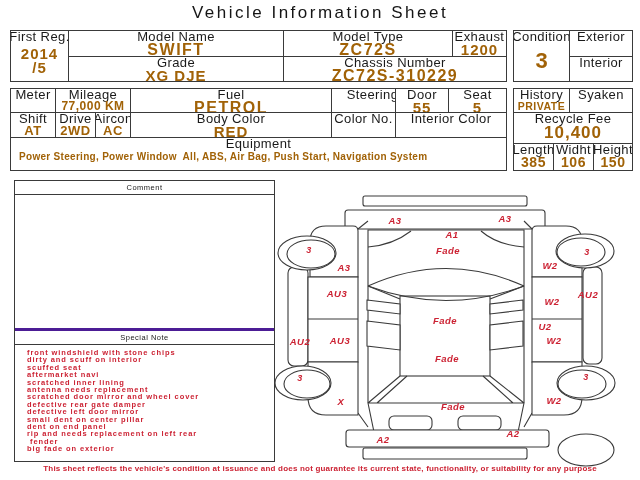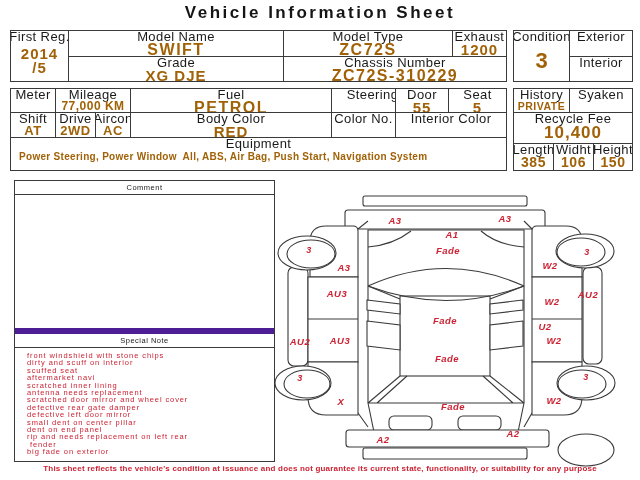--- a/index.html
+++ b/index.html
@@ -1,34 +1,34 @@
 <!DOCTYPE html>
 <html><head>
 <meta charset="utf-8">
 <style>
   html,body{margin:0;padding:0;}
   body{width:640px;height:480px;background:#ffffff;font-family:"Liberation Sans",sans-serif;position:relative;overflow:hidden;}
-  .title{position:absolute;top:3px;left:0;width:100%;text-align:center;font-size:17px;font-weight:700;letter-spacing:2.5px;color:#151515;}
+  .title{position:absolute;top:3px;left:0;width:100%;text-align:center;font-size:17px;font-weight:400;letter-spacing:2.5px;color:#151515;}
   .cell{position:absolute;box-sizing:border-box;border:1px solid #3a3a3a;display:flex;flex-direction:column;align-items:center;overflow:hidden;background:#fff;}
   .lbl{font-size:13px;line-height:9px;padding-top:1px;color:#1a1a1a;letter-spacing:.4px;white-space:nowrap;}
   .val{color:#a16207;font-weight:bold;flex:1;display:flex;align-items:center;justify-content:center;white-space:pre;text-align:center;}
   .fs11{font-size:10.5px;letter-spacing:.5px;}
   .fs12{font-size:12px;letter-spacing:.5px;}
   .fs13{font-size:13px;letter-spacing:.5px;}
   .fs14{font-size:14px;letter-spacing:.5px;}
   .fs15{font-size:15px;letter-spacing:1px;}
   .fs16{font-size:16px;letter-spacing:1.5px;}
   .fs17{font-size:17px;letter-spacing:1px;}
   .fs22{font-size:22px;}
   .eq-val{align-items:flex-start;justify-content:flex-start;width:100%;box-sizing:border-box;padding:3px 0 0 8px;font-size:10px;letter-spacing:.3px;text-align:right;}
   .note-box{position:absolute;left:14px;top:180px;width:261px;height:282px;border:1px solid #3a3a3a;box-sizing:border-box;display:flex;flex-direction:column;background:#fff;}
   .box-head{font-size:7.5px;line-height:9px;text-align:center;color:#1a1a1a;border-bottom:1px solid #3a3a3a;padding:2px 0;letter-spacing:.5px;flex:0 0 auto;}
   .comment-area{flex:0 0 133px;}
-  .box-head2{font-size:7.5px;line-height:9px;text-align:center;color:#1a1a1a;border-top:6px solid #4c1d95;border-bottom:1px solid #3a3a3a;padding:2px 0;letter-spacing:.5px;flex:0 0 auto;}
-  .note-list{flex:1;padding:4px 0 0 12px;color:#cc2233;font-weight:normal;font-size:7.5px;line-height:7.4px;letter-spacing:.9px;white-space:pre-wrap;overflow:hidden;}
+  .box-head2{font-size:7.5px;line-height:9px;text-align:center;color:#1a1a1a;border-top:3px solid #4c1d95;border-bottom:1px solid #3a3a3a;padding:2px 0;letter-spacing:.5px;flex:0 0 auto;}
+  .note-list{flex:1;padding:4px 0 0 12px;color:#cc2233;font-weight:bold;font-size:7.5px;line-height:7.4px;letter-spacing:.9px;white-space:pre-wrap;overflow:hidden;}
   .disclaimer{position:absolute;top:464px;left:0;width:100%;text-align:center;color:#cc2233;font-weight:bold;font-size:8px;letter-spacing:.2px;}
   .diagram{position:absolute;left:265px;top:187px;font-style:italic;}
   .diagram svg text{font-family:"Liberation Sans",sans-serif;font-weight:bold;fill:#cc2233;font-size:9.5px;letter-spacing:.5px;}
   .diagram svg text.tire{font-size:9px;}
 </style>
 </head>
 <body>
 
 <div class="title">Vehicle Information Sheet</div>
 

